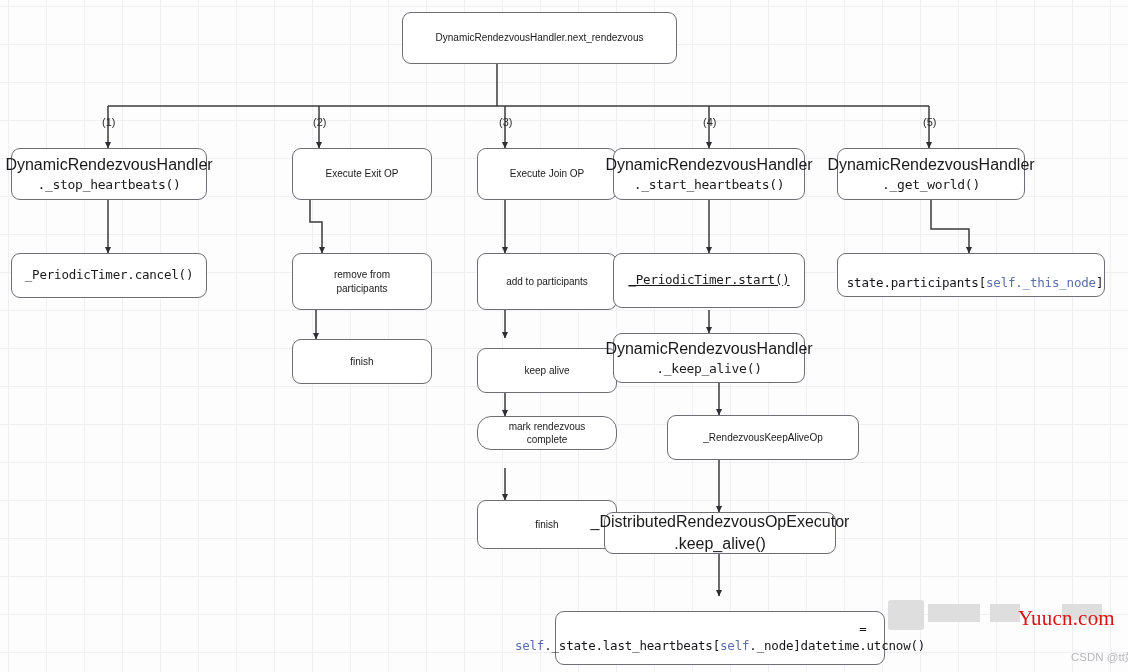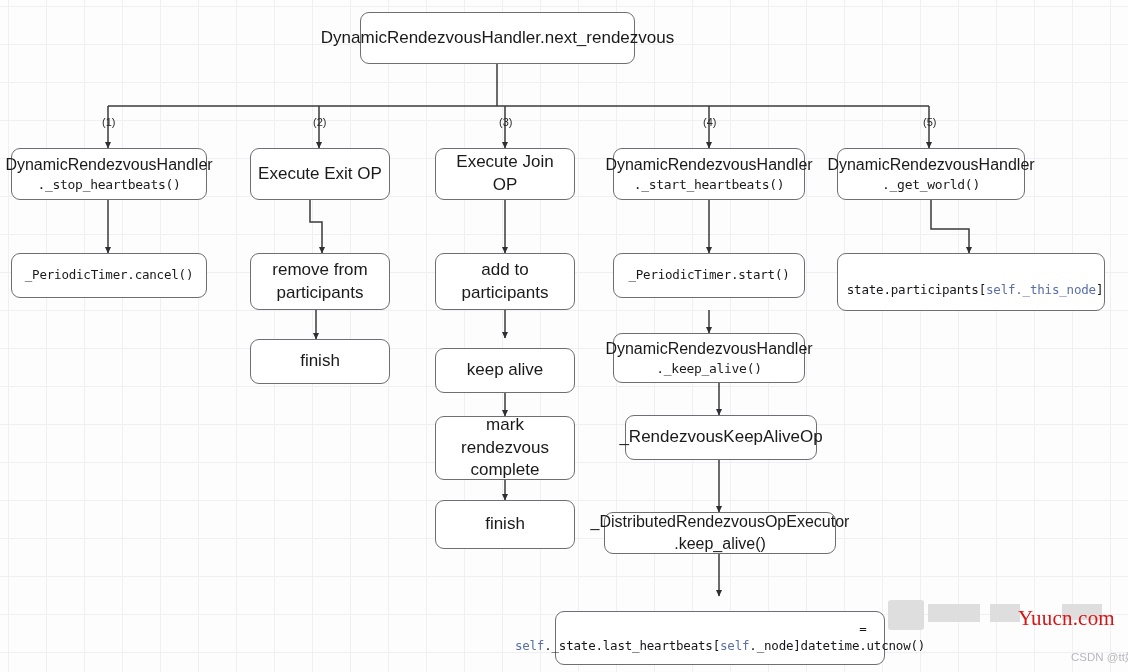--- a/index.html
+++ b/index.html
@@ -43,21 +43,22 @@
     align-items: center;
     justify-content: center;
     text-align: center;
     color: #1a1a1a;
     line-height: 1.35;
     padding: 2px 6px;
     white-space: pre-line;
   }
   .node.sans {
     font-family: "Liberation Sans", sans-serif;
-    font-size: 17px;
+    font-size: 10px;
+    margin-left: 42px;
   }
   .node.mono {
     font-family: "DejaVu Sans Mono", "Liberation Mono", monospace;
     font-size: 12.5px;
     letter-spacing: -0.2px;
   }
   .node.mixed {
     font-family: "Liberation Sans", sans-serif;
     font-size: 12.5px;
     flex-direction: column;
@@ -173,52 +174,52 @@
 
   <div class="node sans" style="left:435px; top:148px; width:140px; height:52px;">
     <span>Execute Join OP</span>
   </div>
   <div class="node sans" style="left:435px; top:253px; width:140px; height:57px;">
     <span>add to participants</span>
   </div>
   <div class="node sans" style="left:435px; top:348px; width:140px; height:45px;">
     <span>keep alive</span>
   </div>
-  <div class="node sans" style="left:435px; top:416px; width:140px; height:64px;">
+  <div class="node sans" style="left:435px; top:416px; width:140px; height:34px;border-radius:14px;">
     <span>mark rendezvous
 complete</span>
   </div>
   <div class="node sans" style="left:435px; top:500px; width:140px; height:49px;">
     <span>finish</span>
   </div>
 
   <div class="node mixed" style="left:613px; top:148px; width:192px; height:52px;">
     <span class="sline">DynamicRendezvousHandler</span>
     <span class="mline">._start_heartbeats()</span>
   </div>
-  <div class="node mono" style="left:613px; top:253px; width:192px; height:45px;">
+  <div class="node mono" style="left:613px; top:253px; width:192px; height:55px;text-decoration:underline;">
     <span>_PeriodicTimer.start()</span>
   </div>
   <div class="node mixed" style="left:613px; top:333px; width:192px; height:50px;">
     <span class="sline">DynamicRendezvousHandler</span>
     <span class="mline">._keep_alive()</span>
   </div>
   <div class="node sans" style="left:625px; top:415px; width:192px; height:45px;">
     <span>_RendezvousKeepAliveOp</span>
   </div>
   <div class="node mixed" style="left:604px; top:512px; width:232px; height:42px;">
     <span class="sline">_DistributedRendezvousOpExecutor</span>
     <span class="sline">.keep_alive()</span>
   </div>
 
   <div class="node mixed" style="left:837px; top:148px; width:188px; height:52px;">
     <span class="sline">DynamicRendezvousHandler</span>
     <span class="mline">._get_world()</span>
   </div>
-  <div class="node mono" style="left:837px; top:253px; width:268px; height:58px;padding-left:14px;">
+  <div class="node mono" style="left:837px; top:253px; width:268px; height:44px;padding-left:14px;">
     <span>
       <span class="code-dark">state.participants[</span><span class="code-blue">self._this_node</span><span class="code-dark">]</span>
     </span>
   </div>
 
   <div class="node mono" style="left:555px; top:596px; width:330px; height:54px; flex-direction:row;margin-top:15px;">
     <span>
       <span class="code-blue">self</span><span class="code-dark">._state.last_heartbeats[</span><span class="code-blue">self</span><span class="code-dark">._node]</span>
     </span>
     <span class="code-dark">= datetime.utcnow()</span>

